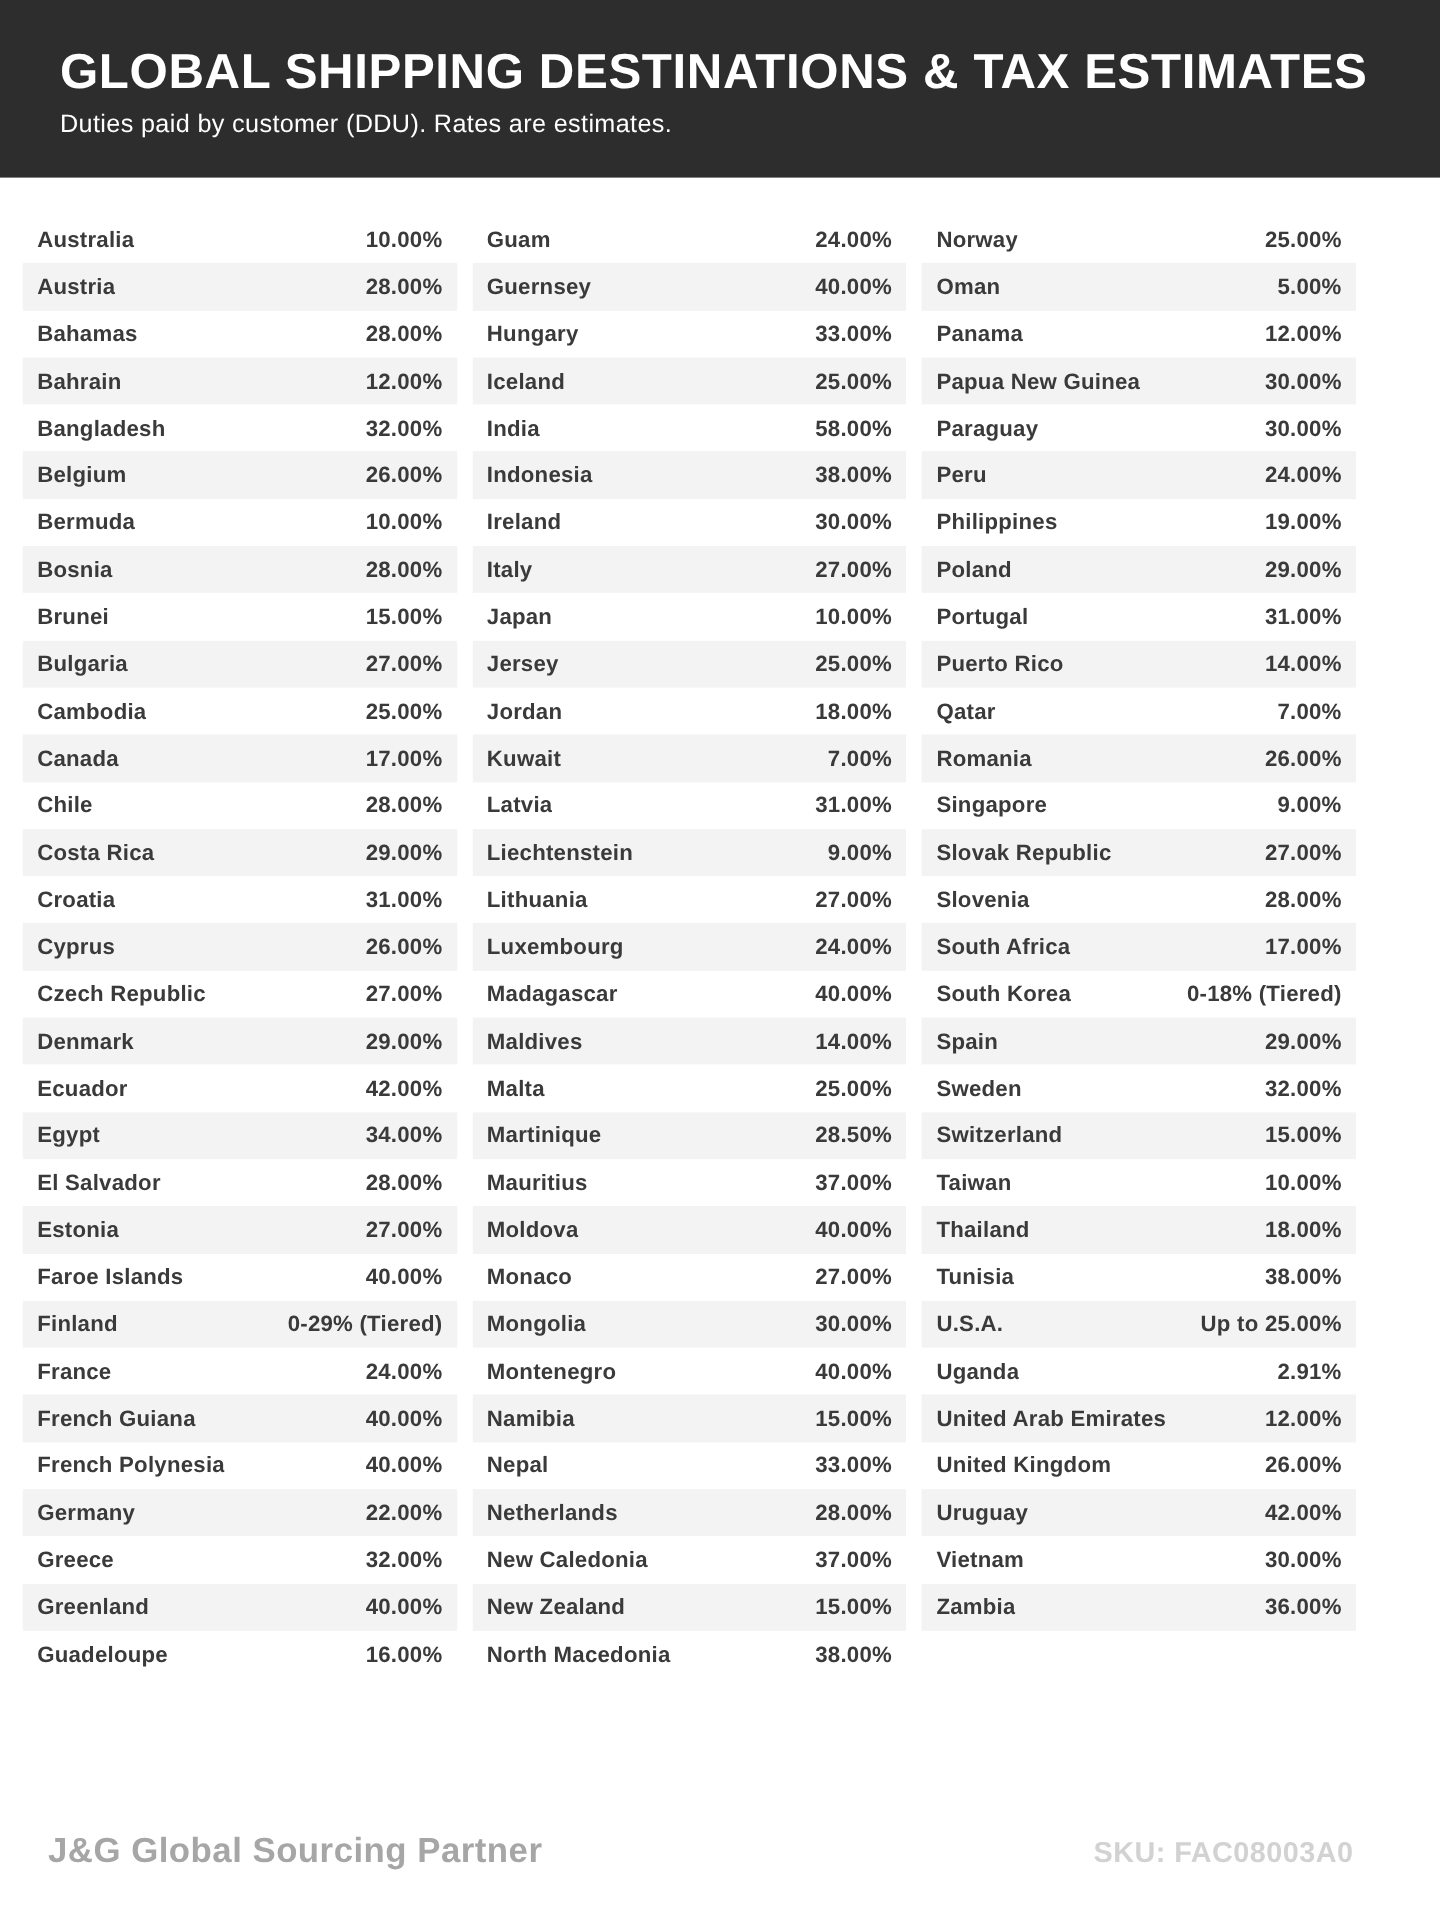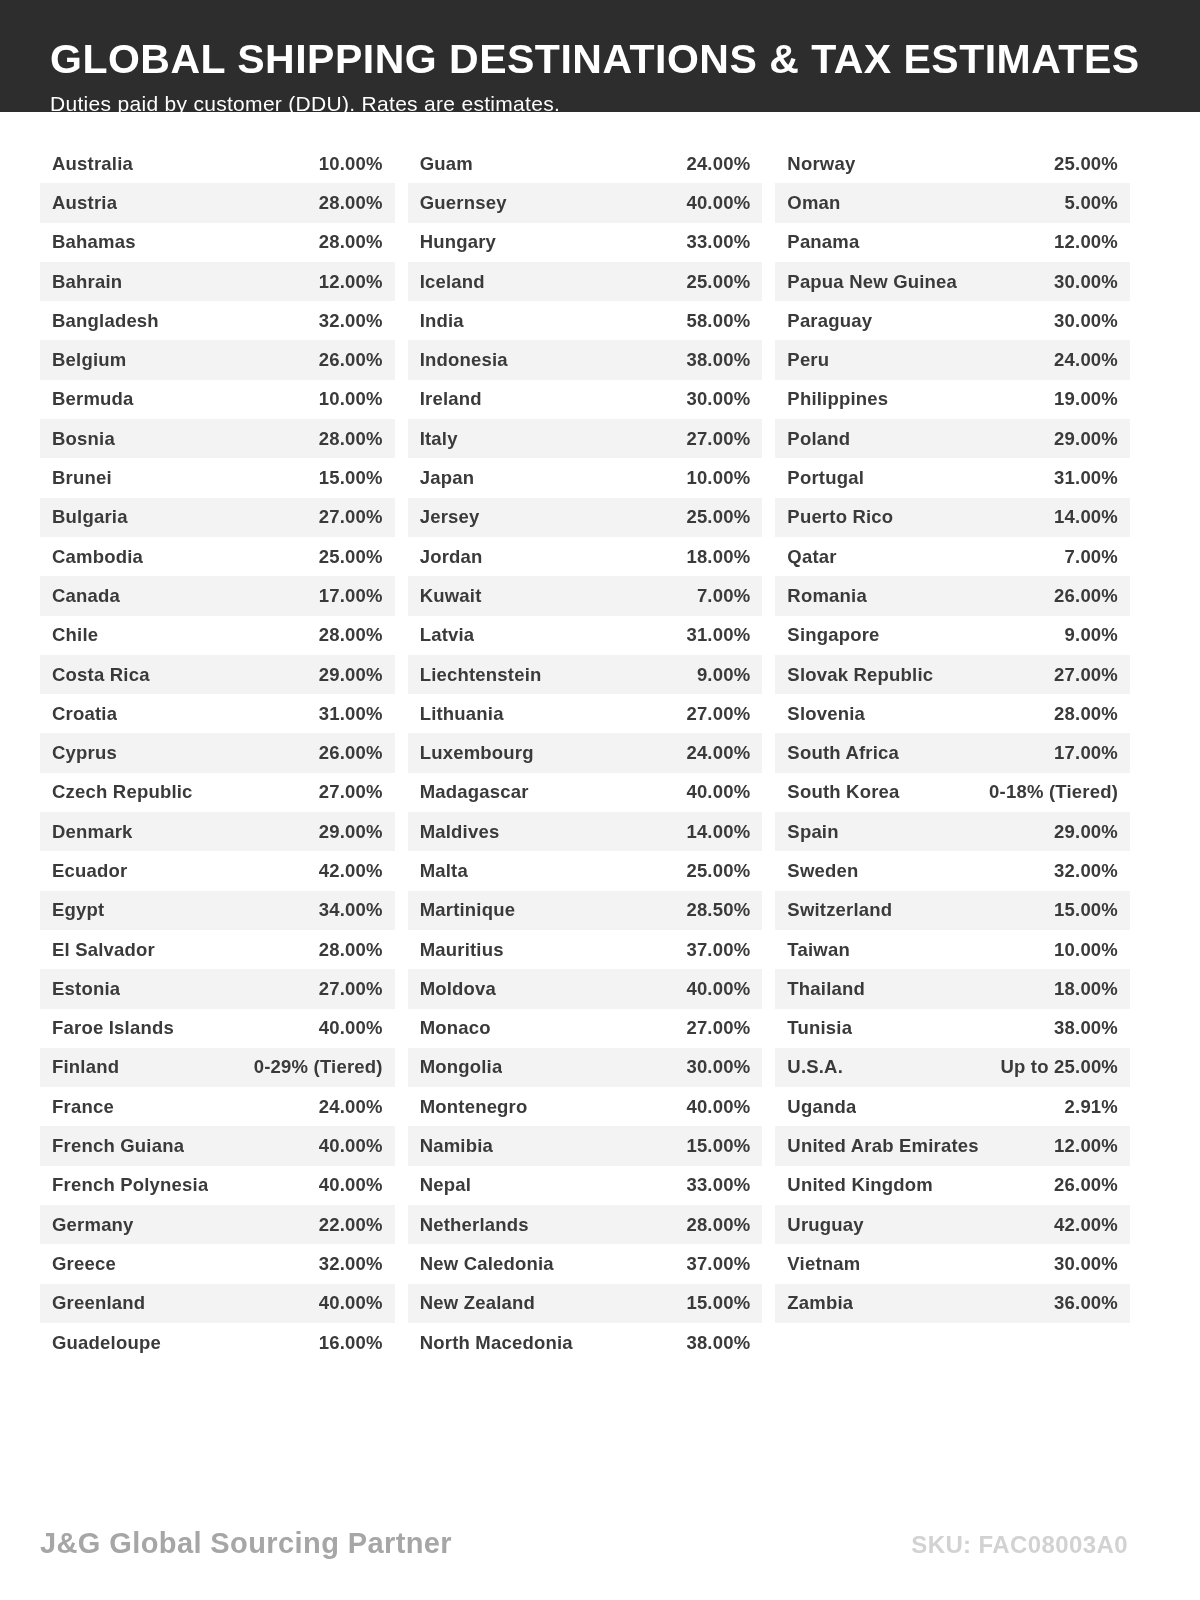--- a/index.html
+++ b/index.html
@@ -8,42 +8,42 @@
     width: 1200px;
     height: 1600px;
     background: #ffffff;
     font-family: "Liberation Sans", sans-serif;
     position: relative;
     overflow: hidden;
   }
   .hero {
     background: #2d2d2d;
     width: 100%;
-    height: 112px;
+    height: 148px;
     padding: 38px 40px 0 50px;
     color: #ffffff;
   }
   .hero h1 {
     font-size: 41px;
     font-weight: 800;
     letter-spacing: 0.5px;
     line-height: 1.05;
     white-space: nowrap;
   }
   .hero p {
     font-size: 21px;
     font-weight: 400;
     margin-top: 11px;
     color: #fefefe;
     letter-spacing: 0.3px;
   }
   .table-area {
     display: flex;
     gap: 13px;
-    padding: 32px 70px 0 40px;
+    padding: 32px 70px 0 19px;
     align-items: flex-start;
   }
   .col { flex: 1; min-width: 0; }
   .row {
     display: flex;
     justify-content: space-between;
     align-items: center;
     height: 39.3px;
     padding: 0 12px;
     font-size: 18.5px;

